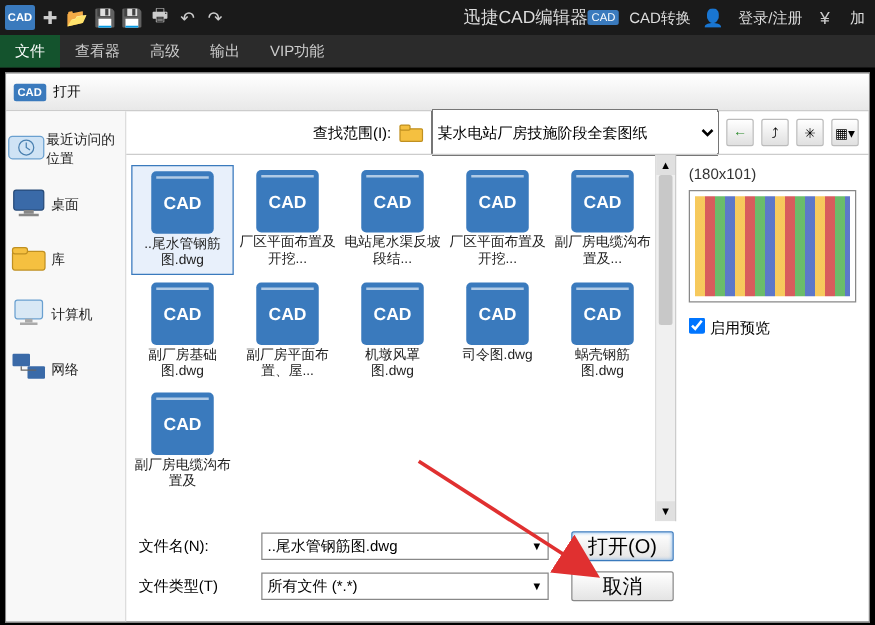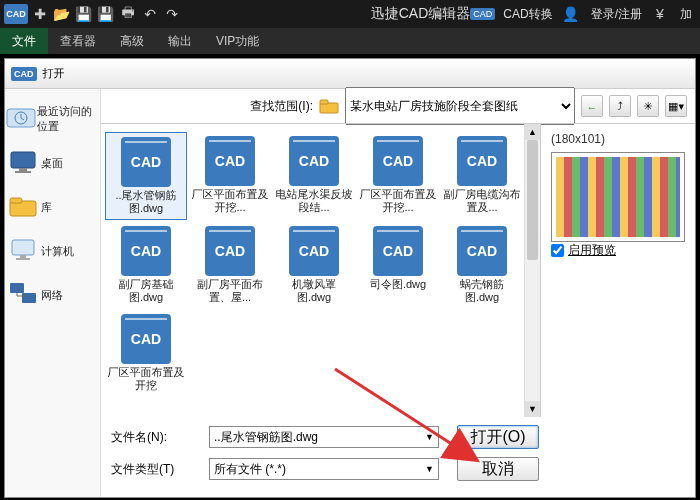--- a/index.html
+++ b/index.html
@@ -42,21 +42,21 @@
 .file-label { line-height: 1.2; max-height: 26px; overflow: hidden; color: #222; }
 
 .scrollbar { position: absolute; right: 0; top: 0; bottom: 0; width: 16px; background: #f0f0f0; border-left: 1px solid #ddd; }
 .scroll-up, .scroll-down { height: 16px; background: #e0e0e0; display:flex; align-items:center; justify-content:center; font-size:9px; cursor:pointer; }
 .scroll-thumb { position: absolute; top: 16px; left: 2px; right: 2px; height: 120px; background: #c8c8c8; border-radius: 2px; cursor:pointer; }
 
 .preview { flex: 1; padding: 8px 10px; font-size: 12px; }
 .preview-dim { color: #333; margin-bottom: 6px; }
 .preview-box { border: 1px solid #888; height: 90px; background: #fff; display:flex; align-items:center; justify-content:center; padding:4px; }
 .preview-img { width: 100%; height: 100%; background: repeating-linear-gradient(90deg,#f5c040 0 8px,#d04040 8px 16px,#50b050 16px 24px,#4060c0 24px 32px); opacity:.85; }
-.preview-chk { display:flex; align-items:center; gap:4px;text-decoration:underline; }
+.preview-chk { margin-top: 12px; display:flex; align-items:flex-start; gap:4px; }
 
 .bottom { padding: 8px 10px 8px 10px; font-size: 12px; }
 .brow { display: flex; align-items: center; margin-bottom: 8px; gap: 18px; }
 .brow label { width: 80px; }
 .brow .combo { flex: 0 0 230px; height: 22px; border: 1px solid #888; display:flex; align-items:center; padding:0 4px; background:#fff; font-size:12px; }
 .brow .combo .arrow { margin-left:auto; font-size:9px; }
 .btn { width: 82px; height: 24px; border: 1px solid #888; background: linear-gradient(#fff,#e4e4e4); font-size: 16px; cursor: pointer; border-radius:2px; }
 .btn.primary { border: 1px solid #3a7abd; box-shadow: 0 0 3px #6aa8e8 inset; }
 
 .arrow-annot { position:absolute; left:320px; top:300px; pointer-events:none; }
@@ -205,21 +205,21 @@
               <div class="file-item">
                 <div class="cad-file-icon">CAD</div>
                 <div class="file-label">司令图.dwg</div>
               </div>
               <div class="file-item">
                 <div class="cad-file-icon">CAD</div>
                 <div class="file-label">蜗壳钢筋图.dwg</div>
               </div>
               <div class="file-item">
                 <div class="cad-file-icon">CAD</div>
-                <div class="file-label">厂区平面布置及开挖</div>
+                <div class="file-label">副厂房电缆沟布置及</div>
               </div>
             </div>
           <div class="scrollbar">
             <div class="scroll-up">▲</div>
             <div class="scroll-thumb"></div>
             <div class="scroll-down" style="position:absolute;bottom:0;left:0;right:0">▼</div>
           </div>
         </div>
 
         <div class="preview">

